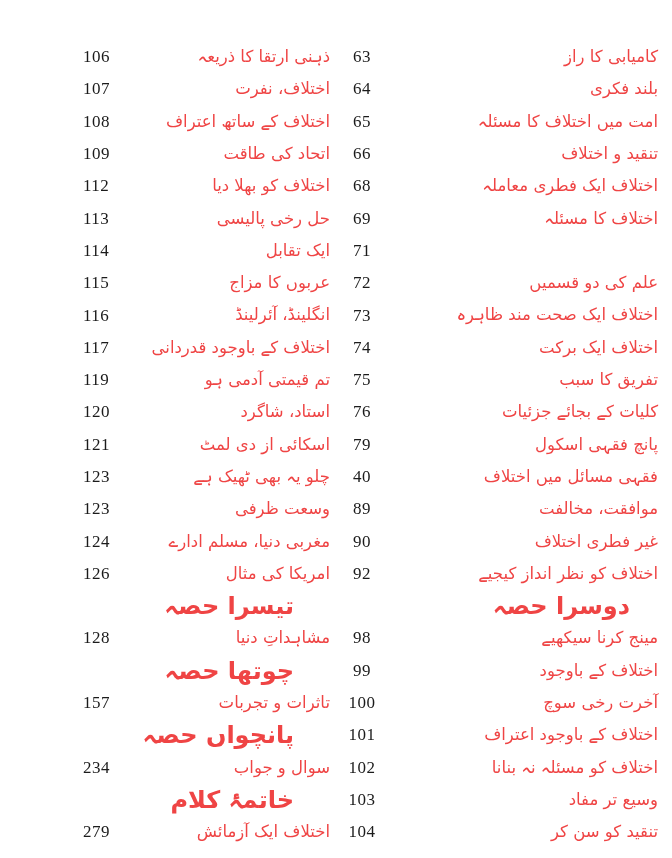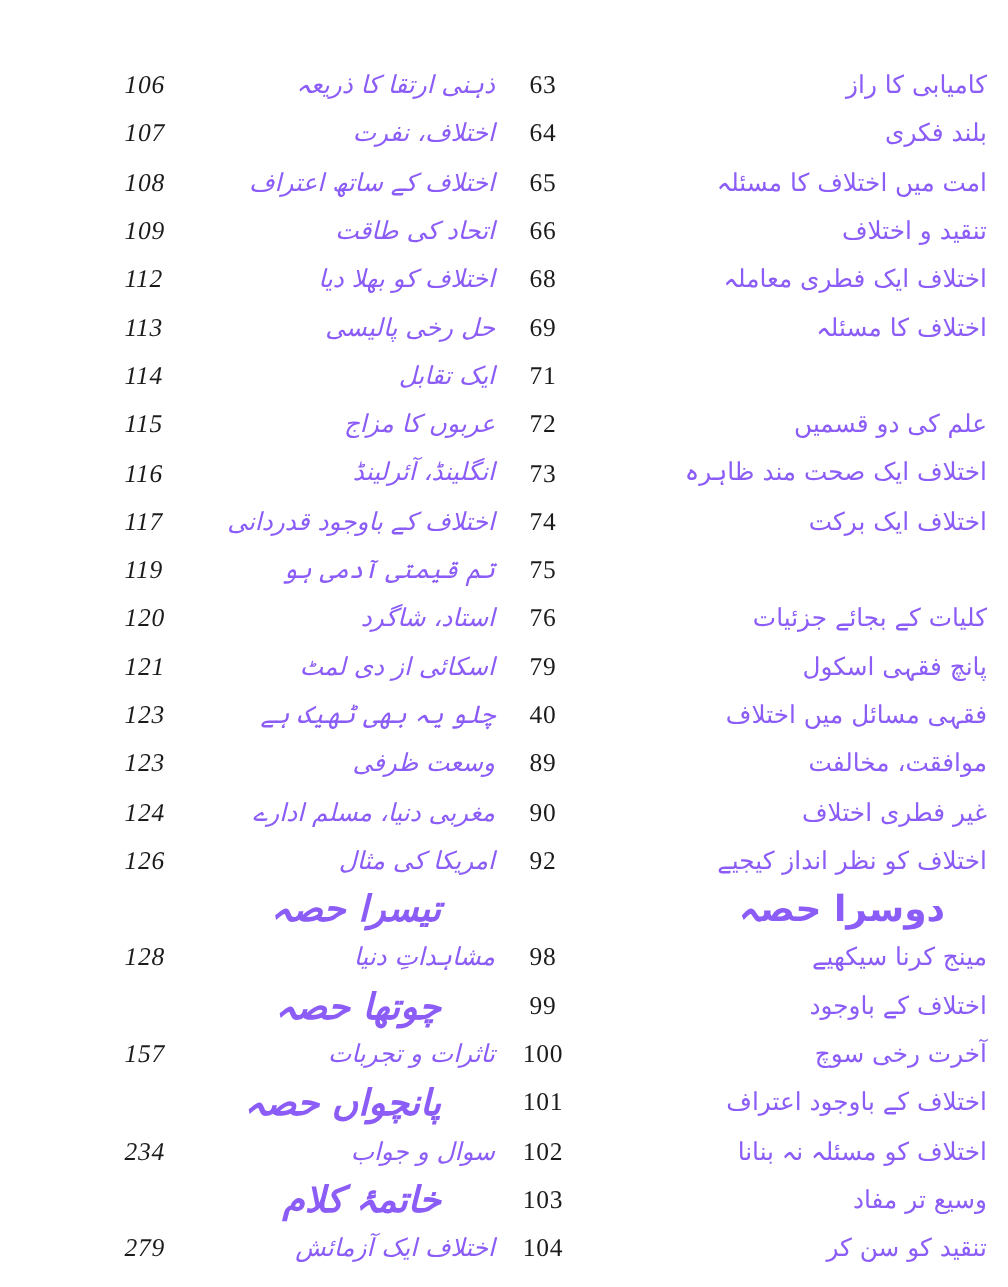--- a/index.html
+++ b/index.html
@@ -22,21 +22,20 @@
   }
   
   .toc-col.first {
     left: 340px;
     width: 318px;
   }
   
   .toc-col.second {
     left: 62px;
     width: 268px;
-    font-style: italic;
   }
   .row {
     display: flex;
     align-items: center;
     height: 32.3px;
   }
   .num {
     font-family: "Liberation Serif", serif;
     font-size: 17px;
     letter-spacing: 0.5px;
@@ -53,21 +52,21 @@
     padding-left: 21px;
     box-sizing: border-box;
   }
   .title {
     flex: 1 1 auto;
     direction: rtl;
     text-align: right;
     font-size: 16.5px;
     line-height: 1.1;
     white-space: nowrap;
-    color: #8b5cf6;
+    color: #ef4444;
   }
   .row.heading .title {
     font-weight: bold;
     font-size: 24px;
   }
   .first .row.heading .title {
     padding-left: 0;
     padding-right: 28px;
   }
   .second .row.heading .title {
@@ -113,20 +112,21 @@
       <div class="row">
         <span class="num">73</span>
         <span class="title">اختلاف ایک صحت مند ظاہرہ</span>
       </div>
       <div class="row">
         <span class="num">74</span>
         <span class="title">اختلاف ایک برکت</span>
       </div>
       <div class="row">
         <span class="num">75</span>
+        <span class="title">تفریق کا سبب</span>
       </div>
       <div class="row">
         <span class="num">76</span>
         <span class="title">کلیات کے بجائے جزئیات</span>
       </div>
       <div class="row">
         <span class="num">79</span>
         <span class="title">پانچ فقہی اسکول</span>
       </div>
       <div class="row">

